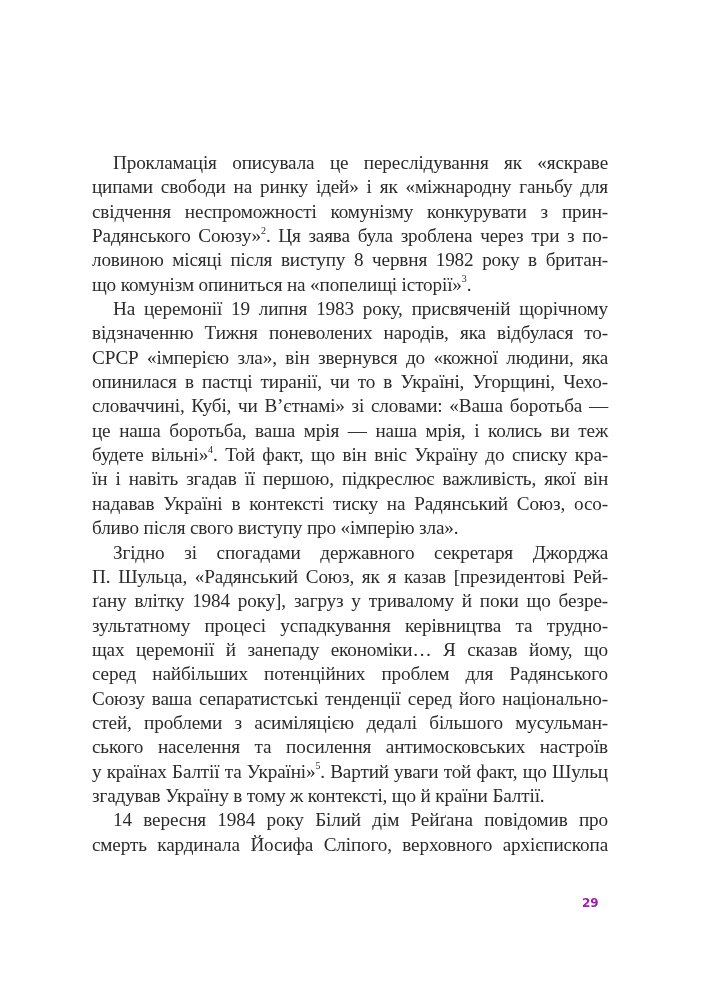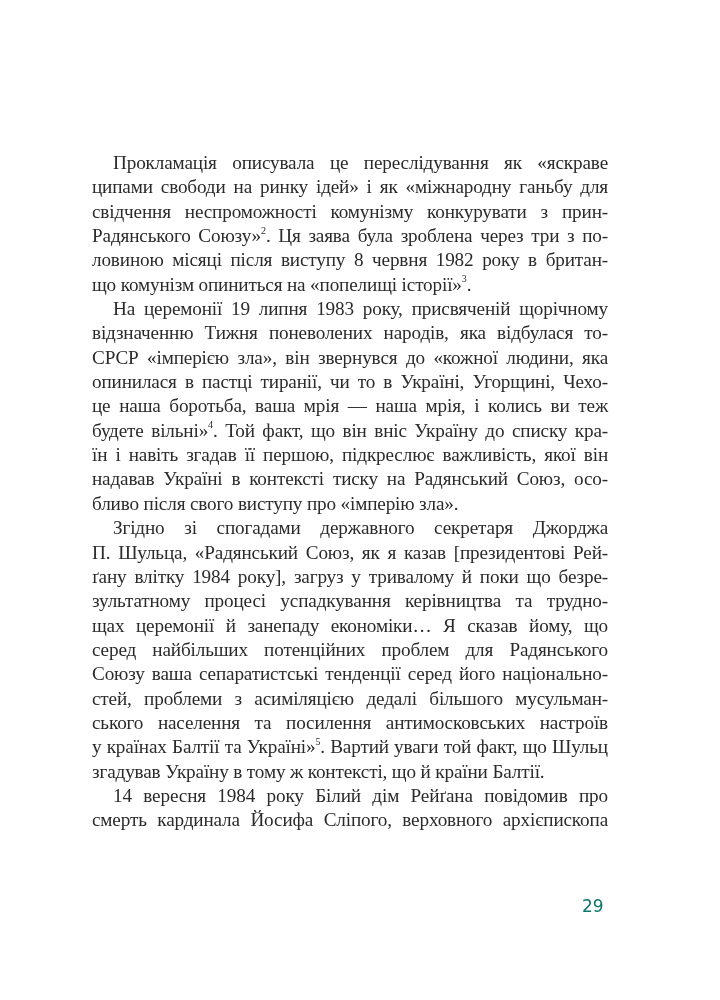--- a/index.html
+++ b/index.html
@@ -33,23 +33,23 @@
     font-size: 10px;
     line-height: 0;
     position: relative;
     top: -1px;
   }
   .page-number {
     position: absolute;
     left: 582px;
     top: 896px;
     font-family: "DejaVu Sans", sans-serif;
-    font-weight: normal;
-    font-size: 17px;
-    color: #0f766e;
+    font-weight: bold;
+    font-size: 12px;
+    color: #a21caf;
   }
 </style>
 </head>
 <body>
 
 <div class="page">
 
   <div>
     <div class="line indent">Прокламація описувала це переслідування як «яскраве</div>
     <div class="line">ципами свободи на ринку ідей» і як «міжнародну ганьбу для</div>
@@ -57,20 +57,21 @@
     <div class="line"><span>Радянського Союзу»</span><sup>2</sup><span>. Ця заява була зроблена через три з по-</span></div>
     <div class="line">ловиною місяці після виступу 8 червня 1982 року в британ-</div>
     <div class="line last"><span>що комунізм опиниться на «попелищі історії»</span><sup>3</sup><span>.</span></div>
   </div>
 
   <div>
     <div class="line indent">На церемонії 19 липня 1983 року, присвяченій щорічному</div>
     <div class="line">відзначенню Тижня поневолених народів, яка відбулася то-</div>
     <div class="line">СРСР «імперією зла», він звернувся до «кожної людини, яка</div>
     <div class="line">опинилася в пастці тиранії, чи то в Україні, Угорщині, Чехо-</div>
+    <div class="line">словаччині, Кубі, чи В’єтнамі» зі словами: «Ваша боротьба —</div>
     <div class="line">це наша боротьба, ваша мрія — наша мрія, і колись ви теж</div>
     <div class="line"><span>будете вільні»</span><sup>4</sup><span>. Той факт, що він вніс Україну до списку кра-</span></div>
     <div class="line">їн і навіть згадав її першою, підкреслює важливість, якої він</div>
     <div class="line">надавав Україні в контексті тиску на Радянський Союз, осо-</div>
     <div class="line last">бливо після свого виступу про «імперію зла».</div>
   </div>
 
   <div>
     <div class="line indent">Згідно зі спогадами державного секретаря Джорджа</div>
     <div class="line">П. Шульца, «Радянський Союз, як я казав [президентові Рей-</div>

